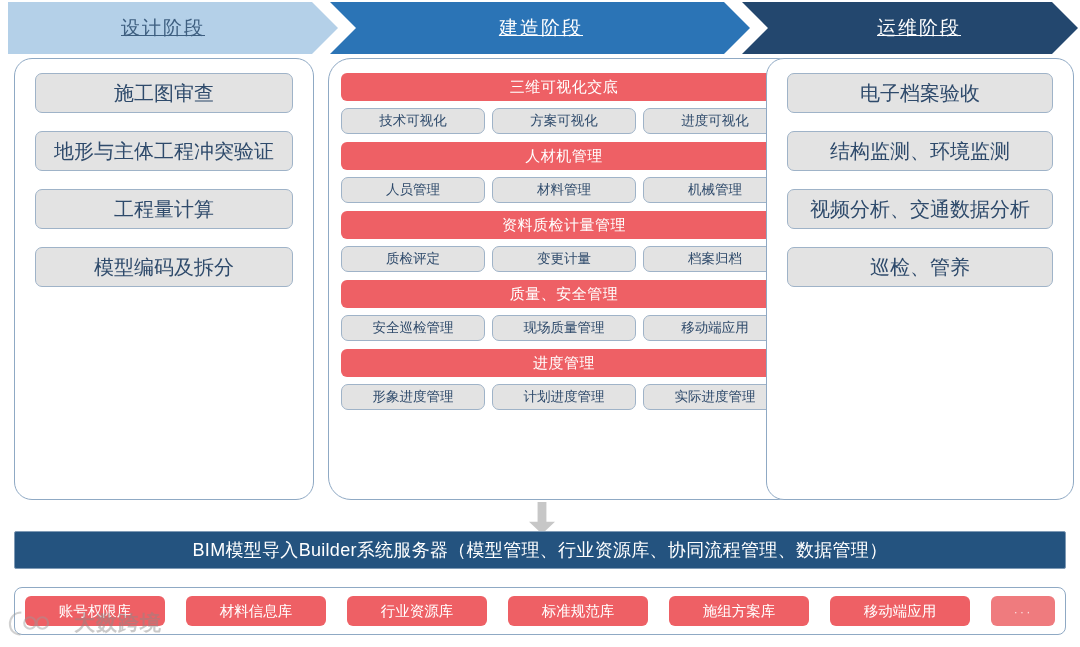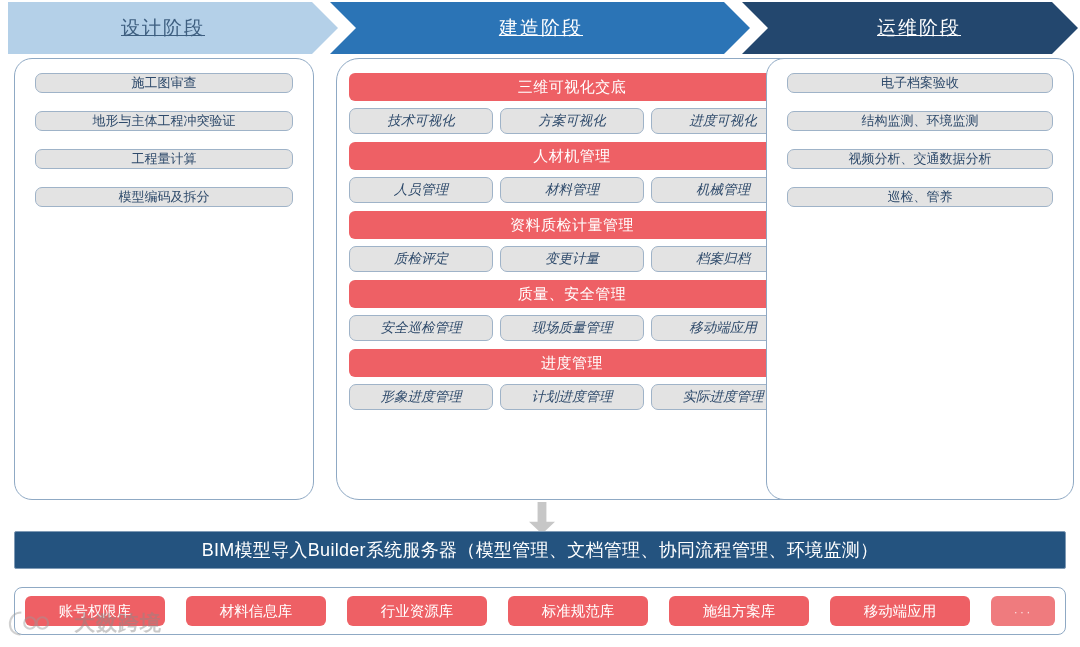--- a/index.html
+++ b/index.html
@@ -74,21 +74,21 @@
   }
   .card {
     position: absolute;
     top: 0;
     border: 1.4px solid #8fa9c4;
     border-radius: 18px;
     background: #ffffff;
     box-sizing: border-box;
   }
   .card-design   { left: 14px;  width: 300px; height: 442px; }
-  .card-build    { left: 336px; width: 472px; height: 442px; border-radius: 23px; }
+  .card-build    { left: 328px; width: 472px; height: 442px; border-radius: 23px; }
   .card-operate  { left: 766px; width: 308px; height: 442px; }
 
   .card-inner {
     padding: 14px 20px;
     display: flex;
     flex-direction: column;
     box-sizing: border-box;
     height: 100%;
   }
   .card-build .card-inner { padding: 14px 12px; }
@@ -104,24 +104,24 @@
     display: flex;
     align-items: center;
     justify-content: center;
     box-sizing: border-box;
     white-space: nowrap;
   }
 
   
   .card-design .pill,
   .card-operate .pill {
-    height: 20px;
+    height: 40px;
     margin-bottom: 18px;
     width: 100%;
-    font-size: 13px;
+    font-size: 20px;
   }
   .card-design .pill:last-child,
   .card-operate .pill:last-child { margin-bottom: 0; }
 
   
   .group { margin-bottom: 8px; }
   .group:last-child { margin-bottom: 0; }
   .group-head {
     background: #ee6065;
     border-radius: 6px;
@@ -130,21 +130,20 @@
     height: 28px;
     display: flex;
     align-items: center;
     justify-content: center;
     margin-bottom: 7px;
     letter-spacing: 0.5px;
   }
   .group-row {
     display: flex;
     gap: 7px;
-    font-style: italic;
   }
   .group-row .pill {
     flex: 1 1 0;
     height: 26px;
     font-size: 13.5px;
   }
 
   
   .connector {
     position: absolute;
@@ -317,21 +316,21 @@
       <div class="pill">视频分析、交通数据分析</div>
       <div class="pill">巡检、管养</div>
     </div>
   </div>
 
 </div>
 
 <div class="connector"></div>
 
 <div class="banner">
-  <span>BIM模型导入Builder系统服务器（模型管理、文档管理、协同流程管理、环境监测）</span>
+  <span>BIM模型导入Builder系统服务器（模型管理、行业资源库、协同流程管理、数据管理）</span>
 </div>
 
 <div class="libs">
   <div class="lib-tag">账号权限库</div>
   <div class="lib-tag">材料信息库</div>
   <div class="lib-tag">行业资源库</div>
   <div class="lib-tag">标准规范库</div>
   <div class="lib-tag">施组方案库</div>
   <div class="lib-tag">移动端应用</div>
   <div class="lib-tag more">···</div>

